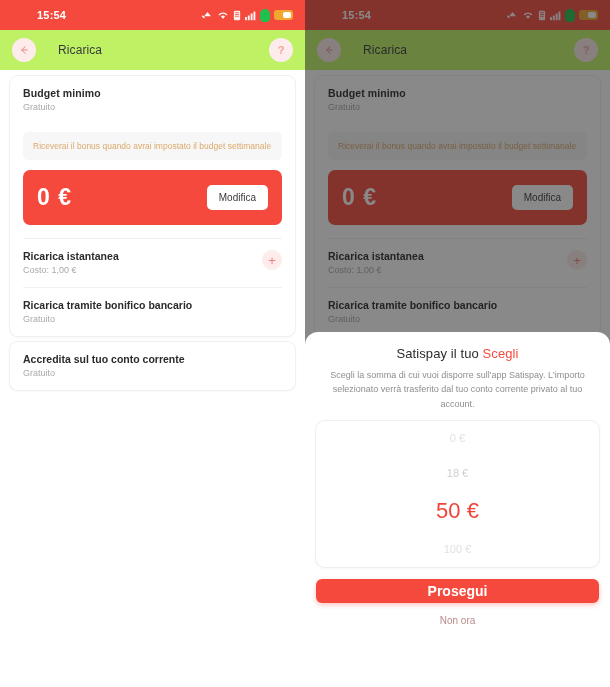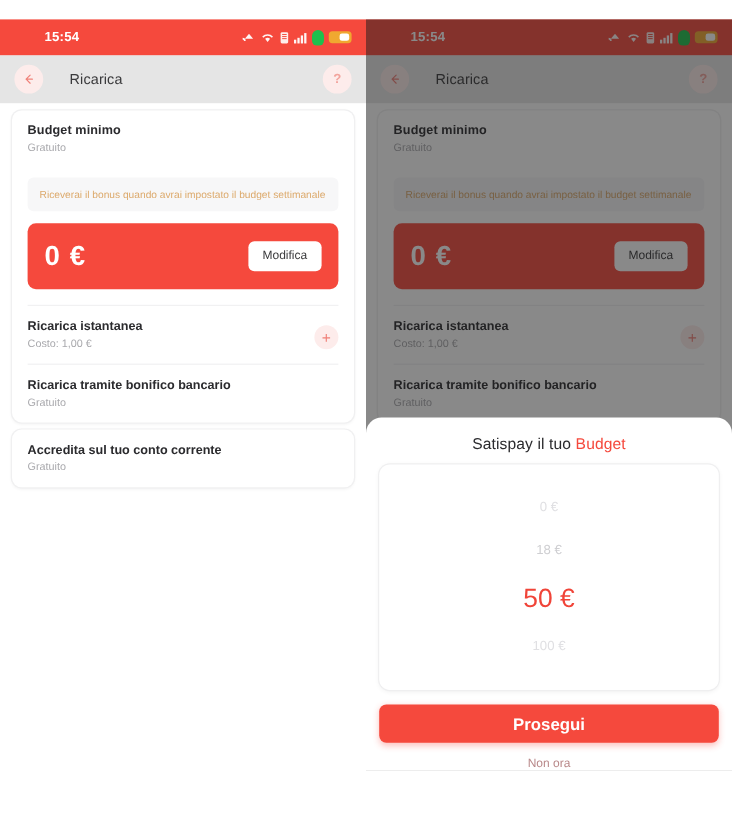--- a/index.html
+++ b/index.html
@@ -5,21 +5,21 @@
   * { margin:0; padding:0; box-sizing:border-box; }
   html,body {
     width:610px; height:687px;
     font-family:"Liberation Sans", sans-serif;
     background:#ffffff;
     overflow:hidden;
   }
   .stage { position:relative; width:610px; height:687px; }
 
   
-  .panel { position:absolute; top:16px; width:305px; height:626px; background:#ffffff; overflow:hidden; }
+  .panel { position:absolute; top:0; width:305px; height:626px; background:#ffffff; overflow:hidden; }
   .panel-left  { left:0; }
   .panel-right { left:305px; }
 
   .phone-body { position:absolute; inset:0; background:#ffffff; }
 
   
   .statusbar {
     position:relative; height:30px; background:#f5493d;
     display:flex; align-items:center; padding:0 12px;
   }
@@ -38,21 +38,21 @@
   .batt::after {
     content:""; position:absolute; right:2px; top:2px; bottom:2px;
     width:8px; background:#ffffff; border-radius:2px;
   }
   .dot-green {
     width:10px; height:13px; border-radius:5px 5px 4px 4px; background:#1fc04d;
   }
 
   
   .appbar {
-    height:40px; display:flex; align-items:center; padding:0 12px; background:#e5e5e5;
+    height:40px; display:flex; align-items:center; padding:0 12px; background:#bef264;
   }
   .circ-btn {
     width:24px; height:24px; border-radius:50%; background:#fdeceb;
     display:flex; align-items:center; justify-content:center; flex:0 0 auto;
   }
   .appbar-title {
     font-size:12px; color:#3a3a3c; margin-left:22px; letter-spacing:.1px;
   }
   .help-q { color:#f2a39c; font-size:11px; font-weight:bold; line-height:1; }
 
@@ -82,21 +82,21 @@
     color:#ffffff; font-size:23px; font-weight:bold; letter-spacing:1px;
   }
   .modifica-btn {
     margin-left:auto; background:#ffffff; border-radius:5px;
     padding:7px 12px; font-size:10px; color:#3a3a3c; font-weight:normal;
   }
 
   .divider { height:1px; background:#f1f1f2; margin:0 13px; }
 
   .row {
-    display:flex; align-items:flex-end; padding:11px 13px 12px 13px;
+    display:flex; align-items:flex-start; padding:11px 13px 12px 13px;
   }
   .row-texts { flex:1 1 auto; }
   .row-title { font-size:10.5px; font-weight:bold; color:#2b2b2e; }
   .row-sub { font-size:9px; color:#a9a9ad; margin-top:3px; }
   .plus-circ {
     width:20px; height:20px; border-radius:50%; background:#fdeceb;
     display:flex; align-items:center; justify-content:center; flex:0 0 auto;
   }
   .plus-glyph { color:#f08179; font-size:13px; line-height:1; }
 
@@ -334,21 +334,22 @@
               <span class="row-sub" style="display:block">Gratuito</span>
             </span>
           </div>
         </div>
 
       </div>
 
       <div class="dim"></div>
 
       <div class="sheet">
-        <div class="sheet-title"><span>Satispay il tuo </span><span class="accent">Budget</span></div>
+        <div class="sheet-title"><span>Satispay il tuo </span><span class="accent">Scegli</span></div>
+        <div class="sheet-desc">Scegli la somma di cui vuoi disporre sull'app Satispay. L'importo selezionato verrà trasferito dal tuo conto corrente privato al tuo account.</div>
 
         <div class="picker">
           <div class="pick far">0 €</div>
           <div class="pick">18 €</div>
           <div class="pick sel">50 €</div>
           <div class="pick far">100 €</div>
         </div>
 
         <div class="cta">Prosegui</div>
         <div class="ghost">Non ora</div>

